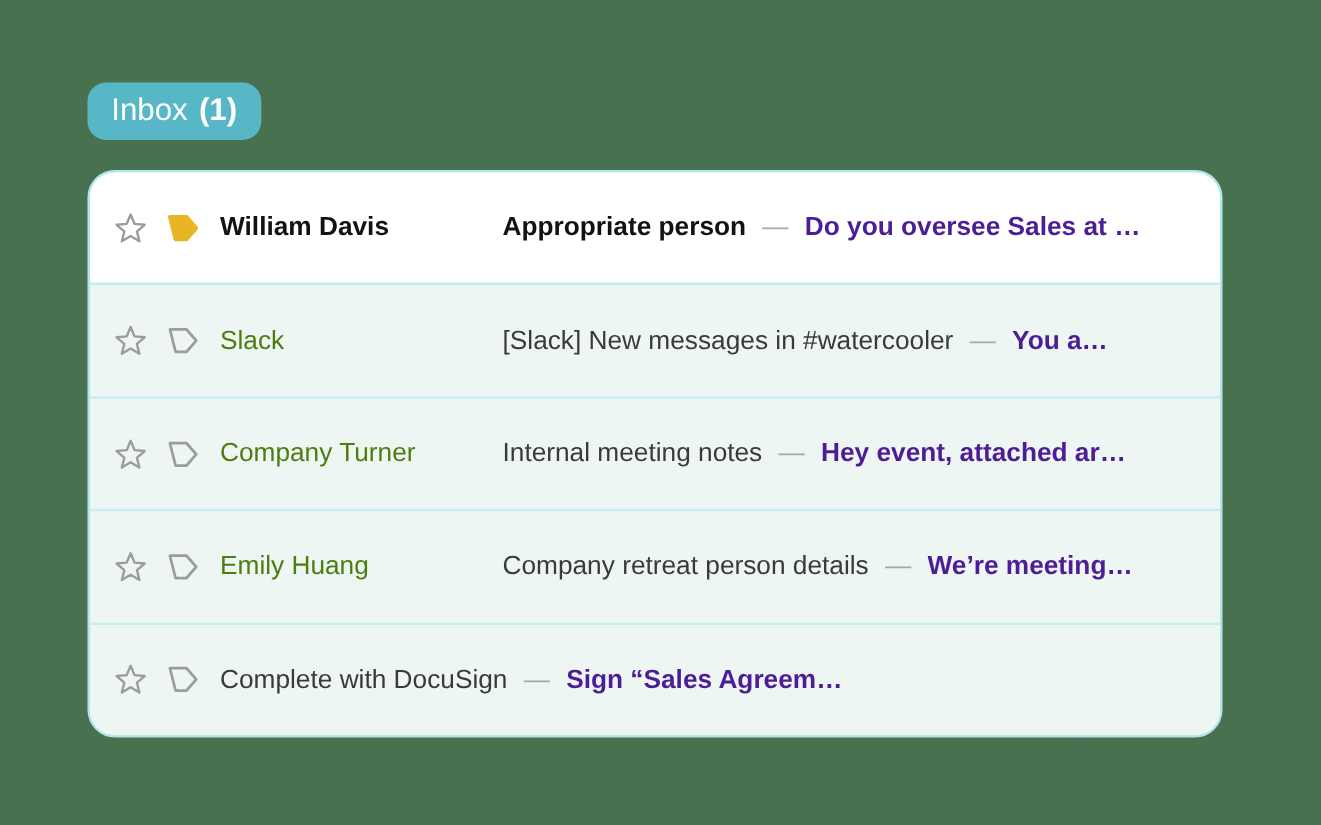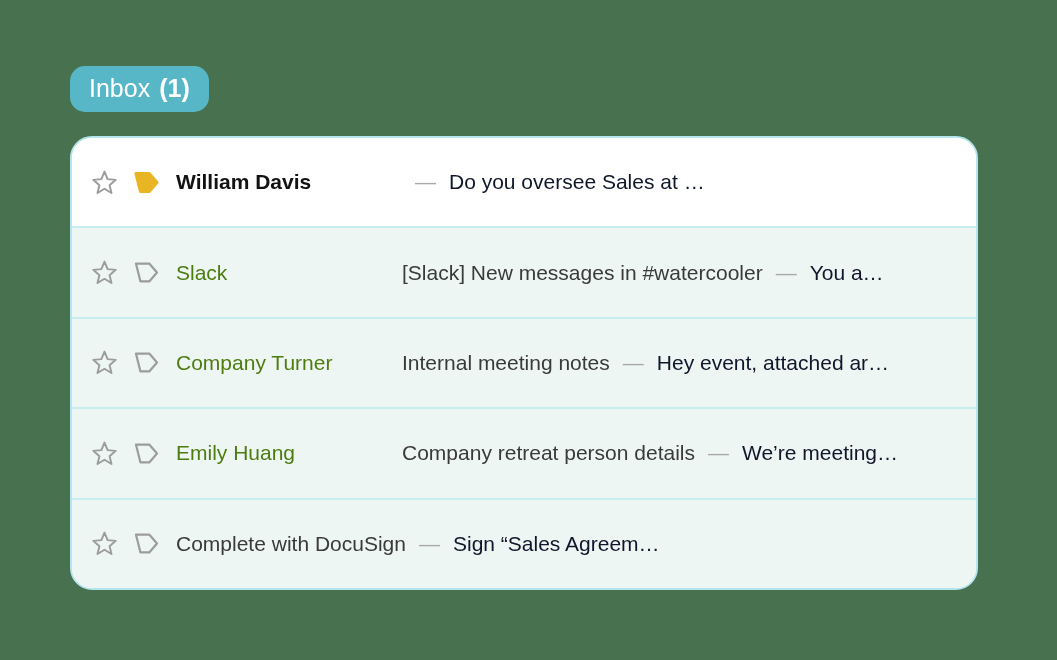--- a/index.html
+++ b/index.html
@@ -26,21 +26,20 @@
   
   .email-list{
     position:absolute;left:70px;top:136px;
     width:904px;height:450px;
     background:#ffffff;
     border:2px solid #b3e5ec;
     border-radius:22px;
     overflow:hidden;
     display:flex;flex-direction:column;
     box-sizing:content-box;
-    justify-content:flex-end;
   }
   .email-row{
     flex:1 1 0;
     display:flex;align-items:center;
     padding:0 28px 0 18px;
     background:#eef6f4;
     min-width:0;
     cursor:pointer;
   }
   .email-row + .email-row{border-top:2px solid #c8edf1;}
@@ -59,21 +58,21 @@
   .unread .sender{font-weight:700;color:#121212;}
 
   .subject-line{
     flex:1 1 auto;min-width:0;
     display:flex;align-items:center;
     font-size:21px;white-space:nowrap;overflow:hidden;
   }
   .subject{flex:none;color:#3a3a3a;}
   .unread .subject{font-weight:700;color:#121212;}
   .dash{flex:none;color:#a9a9a9;margin:0 13px;}
-  .snippet{flex:0 1 auto;min-width:0;overflow:hidden;color:#0f172a;}
+  .snippet{flex:0 1 auto;min-width:0;overflow:hidden;color:#4c1d95;font-weight:bold;}
 </style>
 </head>
 <body>
 
 <div class="stage">
 
   <div class="inbox-badge">
     <span>Inbox</span>
     <span class="count">(1)</span>
   </div>
@@ -86,20 +85,21 @@
             <path d="M12 3 L14.6 9.2 L21.3 9.8 L16.2 14.2 L17.8 20.7 L12 17.2 L6.2 20.7 L7.8 14.2 L2.7 9.8 L9.4 9.2 Z" fill="none" stroke="currentColor" stroke-width="1.6" stroke-linejoin="round"></path>
           </svg>
       </span>
       <span class="icon tag">
         <svg viewBox="0 0 24 24">
             <path d="M4.6 5.1 H14.9 L20.9 12 L14.9 18.9 H8.1 Z" fill="#e9b525" stroke="#e9b525" stroke-width="2.4" stroke-linejoin="round"></path>
           </svg>
       </span>
       <span class="sender">William Davis</span>
       <div class="subject-line">
+        <span class="subject">Appropriate person</span>
         <span class="dash">—</span>
         <span class="snippet">Do you oversee Sales at …</span>
       </div>
     </div>
 
     <div class="email-row">
       <span class="icon star">
         <svg viewBox="0 0 24 24">
             <path d="M12 3 L14.6 9.2 L21.3 9.8 L16.2 14.2 L17.8 20.7 L12 17.2 L6.2 20.7 L7.8 14.2 L2.7 9.8 L9.4 9.2 Z" fill="none" stroke="currentColor" stroke-width="1.6" stroke-linejoin="round"></path>
           </svg>

